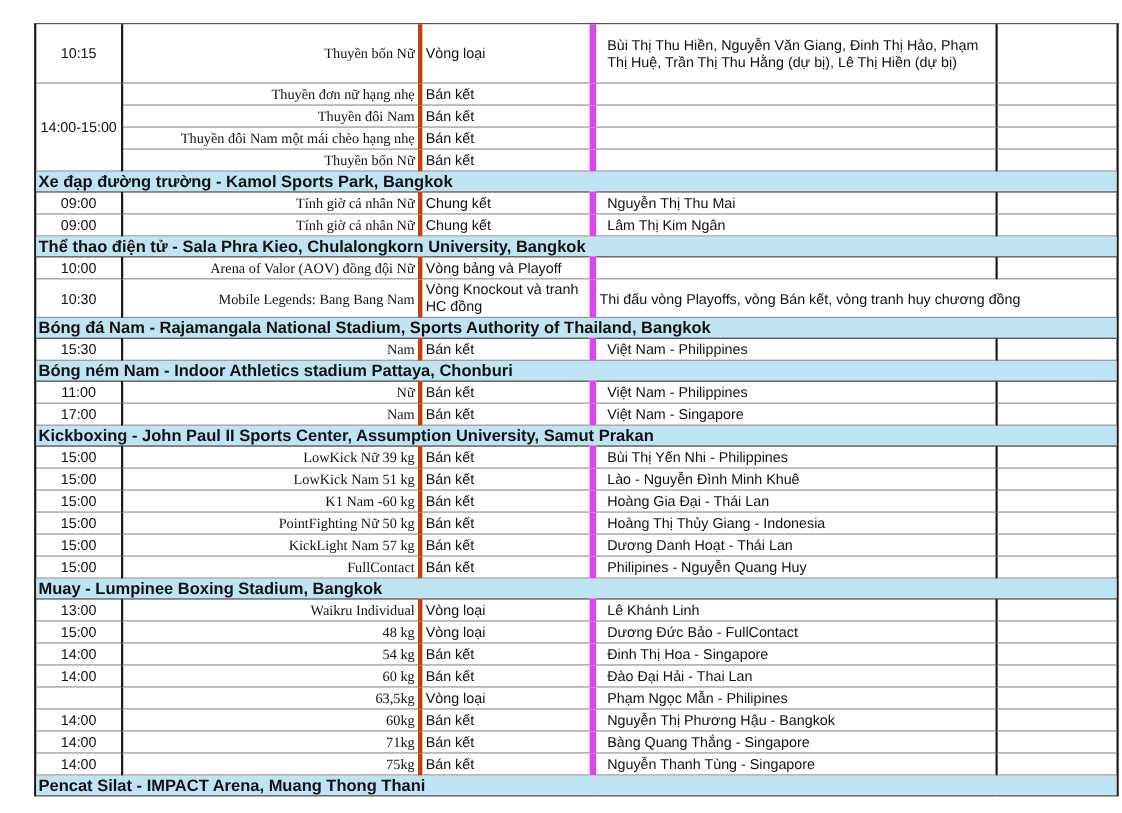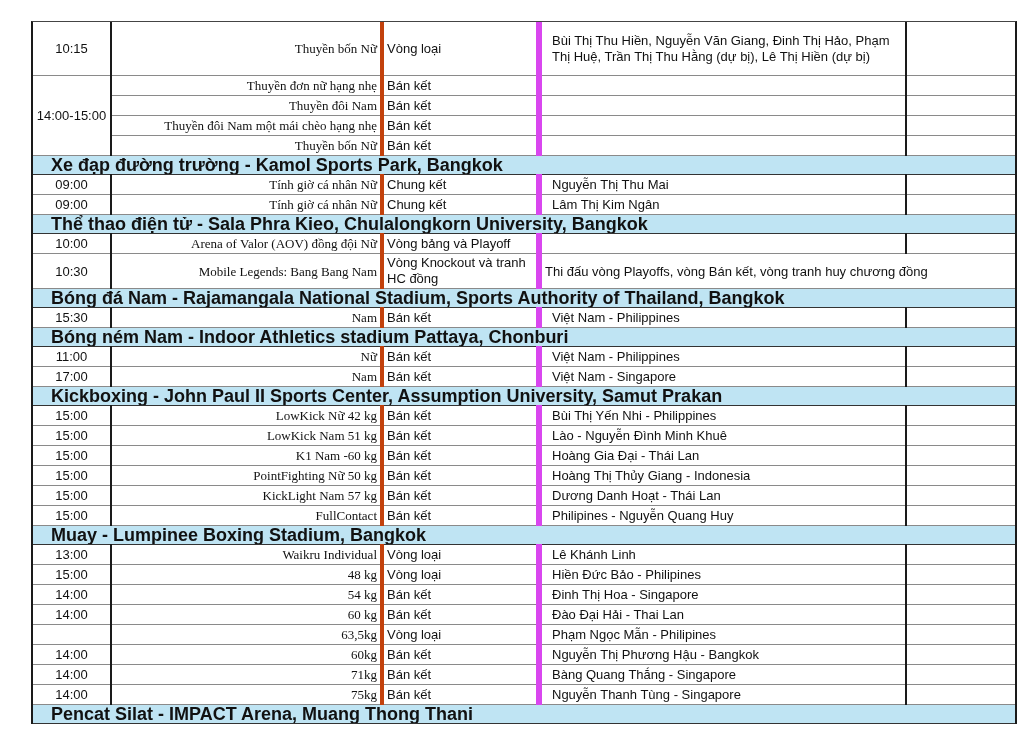--- a/index.html
+++ b/index.html
@@ -16,23 +16,23 @@
   col.c-note { width: auto; }
   td { padding: 0 3px; height: 19px; line-height: 15px; vertical-align: middle;
        border-bottom: 1px solid #8a8a8a; white-space: nowrap; overflow: hidden; }
   td.time { text-align: center; border-right: 2px solid #1a1a1a; }
   td.event { text-align: right; border-right: 4px solid #c2410c; font-family: Liberation Serif, serif; }
   td.round { text-align: left; border-right: 6px solid #d946ef; white-space: normal; }
   td.ath { text-align: left; border-right: 2px solid #1a1a1a; white-space: normal; padding-left: 10px; }
   td.note { }
   tr.tall td { height: 53px; }
   tr.two td { height: 34px; }
-  tr.venue td { background: #bfe4f3; font-weight: bold; font-size: 18px;
+  tr.venue td { background: #bfe4f3; font-weight: bold; font-size: 15px;
                 border-top: 1px solid #333; border-bottom: 1px solid #333;
-                padding-left: 18px; height: 18px; }
+                padding-left: 2px; height: 18px; }
   td.wrap2 { white-space: normal; line-height: 16px; }
 </style>
 </head>
 <body>
 
 <div id="sheet">
 <table>
   <colgroup>
     <col class="c-time">
         <col class="c-event">
@@ -137,21 +137,21 @@
       <td class="round">Bán kết</td>
       <td class="ath">Việt Nam - Singapore</td>
       <td class="note"></td>
     </tr>
 
     <tr class="venue">
       <td colspan="5">Kickboxing - John Paul II Sports Center, Assumption University, Samut Prakan</td>
     </tr>
     <tr>
       <td class="time">15:00</td>
-      <td class="event">LowKick Nữ 42 kg</td>
+      <td class="event">LowKick Nữ 39 kg</td>
       <td class="round">Bán kết</td>
       <td class="ath">Bùi Thị Yến Nhi - Philippines</td>
       <td class="note"></td>
     </tr>
     <tr>
       <td class="time">15:00</td>
       <td class="event">LowKick Nam 51 kg</td>
       <td class="round">Bán kết</td>
       <td class="ath">Lào - Nguyễn Đình Minh Khuê</td>
       <td class="note"></td>
@@ -192,21 +192,21 @@
       <td class="time">13:00</td>
       <td class="event">Waikru Individual</td>
       <td class="round">Vòng loại</td>
       <td class="ath">Lê Khánh Linh</td>
       <td class="note"></td>
     </tr>
     <tr>
       <td class="time">15:00</td>
       <td class="event">48 kg</td>
       <td class="round">Vòng loại</td>
-      <td class="ath">Hiền Đức Bảo - Philipines</td>
+      <td class="ath">Dương Đức Bảo - FullContact</td>
       <td class="note"></td>
     </tr>
     <tr>
       <td class="time">14:00</td>
       <td class="event">54 kg</td>
       <td class="round">Bán kết</td>
       <td class="ath">Đinh Thị Hoa - Singapore</td>
       <td class="note"></td>
     </tr>
     <tr>

